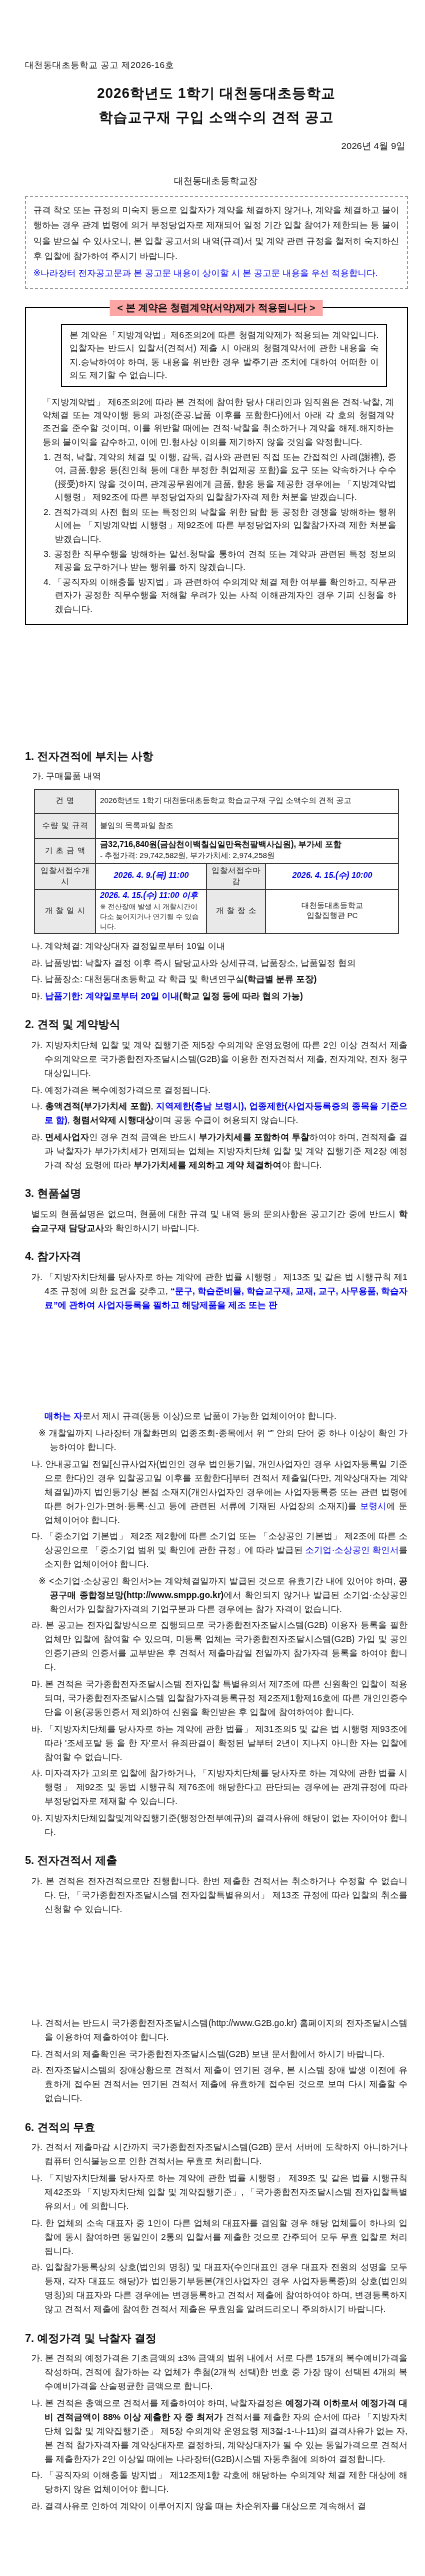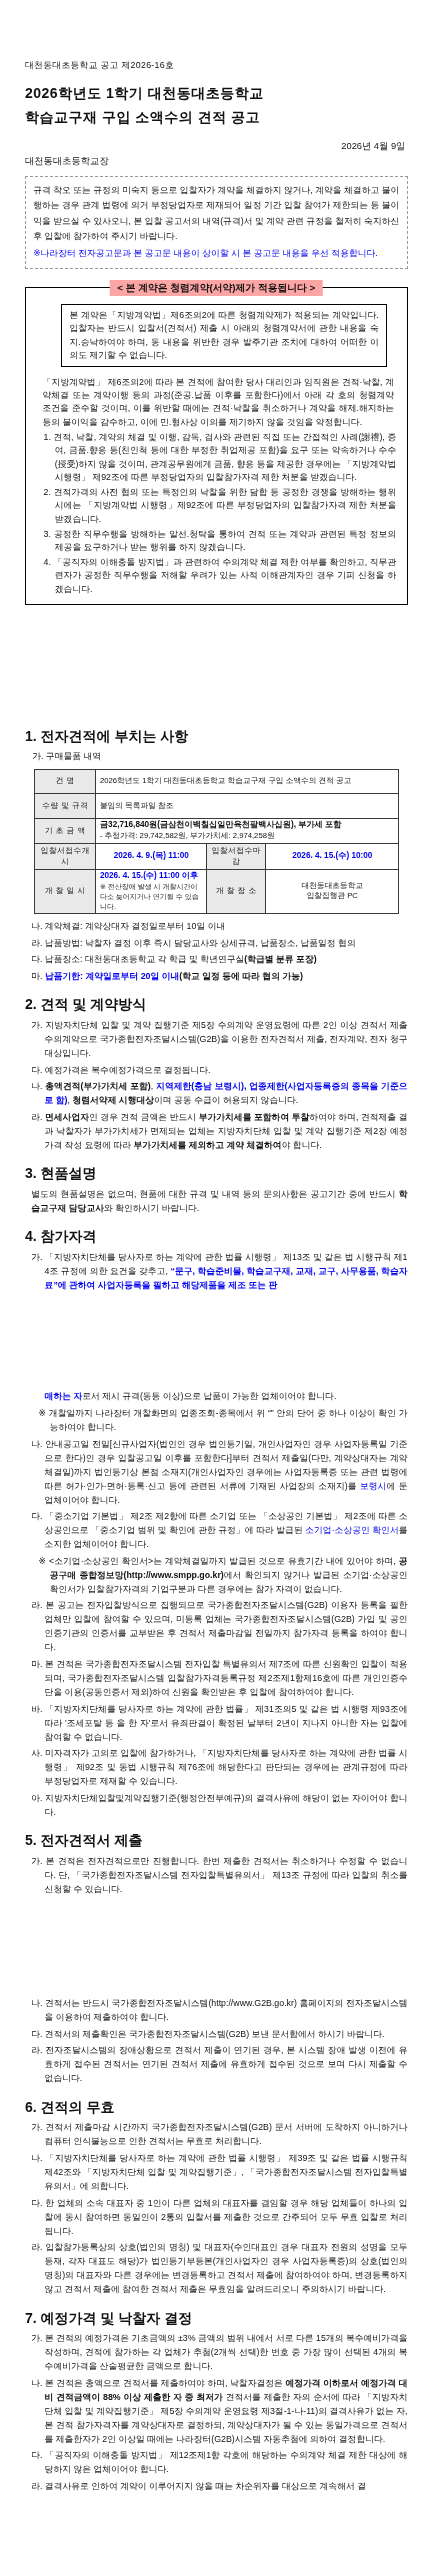--- a/index.html
+++ b/index.html
@@ -1,41 +1,41 @@
 <!DOCTYPE html>
 <html style="--accent: #0000ee; --lblbg: #e9e9e9;font-size:8.2px"><head>
 <meta charset="utf-8">
 <style>
   html,body{margin:0;padding:0;background:#ffffff;}
   body{width:426px;height:3611px;overflow:hidden;position:relative;
        font-family:"Liberation Sans","DejaVu Sans",sans-serif;color:#111;
        font-size:8.8px;line-height:14px;}
   .doc{padding:0 18.5px 0 25px;}
   .notice-no{margin-top:58px;font-size:8.8px;letter-spacing:0.3px;}
-  .title{margin-top:9.3px;text-align:left;font-size:14px;font-weight:700;line-height:24px;letter-spacing:0.5px;}
+  .title{margin-top:9.3px;text-align:center;font-size:14px;font-weight:700;line-height:24px;letter-spacing:0.5px;}
   .date-line{margin-top:9.3px;text-align:right;font-size:9.3px;padding-right:2.1px;}
-  .issuer-line{margin-top:1px;text-align:left;font-size:9.3px;padding-right:1px;}
+  .issuer-line{margin-top:21px;text-align:center;font-size:9.3px;padding-right:1px;}
   .warn-box{margin-top:8.2px;border:0.5px dashed #9a9a9a;padding:6.2px 7.2px;line-height:15.5px;text-align:justify;word-break:break-all;}
   .warn-note{color:var(--accent);font-weight:400;margin-top:1px;}
   .outer-box{margin-top:18.5px;border:1.3px solid #000;position:relative;padding:15.5px 10.3px 8.2px 10.3px;}
   .banner{position:absolute;top:-7.7px;left:50%;transform:translateX(-50%);background:#fca5a5;
           padding:0 7.2px;font-size:9.8px;font-weight:700;white-space:nowrap;line-height:15.5px;}
   .inner-box{border:1.3px solid #000;margin:0 9.3px 0 25px;padding:4.1px 7.2px;line-height:13.4px;text-align:justify;word-break:break-all;}
   .int-intro{margin:8.2px 2.1px 0 6.2px;line-height:13.4px;text-align:justify;word-break:break-all;}
   .int-item{margin:1.5px 0 0 7.2px;padding-left:11.3px;text-indent:-11.3px;line-height:13.4px;text-align:justify;word-break:break-all;}
   .spacer{width:100%;}
-  .sec-h{font-size:14px;font-weight:700;margin:0 0 6.2px 0;line-height:14.4px;}
+  .sec-h{font-size:11px;font-weight:700;margin:0 0 6.2px 0;line-height:14.4px;}
   .sub-h{margin:0 0 5.2px 7.2px;}
   table.info{border-collapse:collapse;margin-left:9.3px;width:364px;font-size:7.7px;
              border:1px solid #000;table-layout:fixed;}
   table.info td{border:0.8px solid #3a3a3a;padding:1.5px 3.6px;vertical-align:middle;line-height:10.8px;}
   td.lbl{background:var(--lblbg);text-align:center;letter-spacing:0.5px;height:20.6px;margin-top:31px;}
   td.val-c{text-align:center;}
   .amt1{font-weight:700;font-size:8.2px;}
-  .blue-date{color:var(--accent);font-weight:700;font-size:8.2px;}
+  .blue-date{color:var(--accent);font-weight:700;font-size:8.2px;font-style:italic;}
   .cell-note{font-size:7px;line-height:9.8px;color:#222;text-align:left;display:block;}
   .item{margin:0 0 2.6px 6.2px;padding-left:13.4px;text-indent:-13.4px;line-height:14px;text-align:justify;word-break:break-all;}
   .cont{margin:0 0 2.6px 6.2px;padding-left:13.4px;line-height:14px;text-align:justify;word-break:break-all;}
   .note{margin:0 0 2.6px 13.4px;padding-left:11.3px;text-indent:-11.3px;line-height:14px;text-align:justify;word-break:break-all;}
   .section{margin-top:14.4px;}
   .b{font-weight:700;}
   .u{color:var(--accent);}
   .ub{color:var(--accent);font-weight:700;}
 </style>
 </head>

